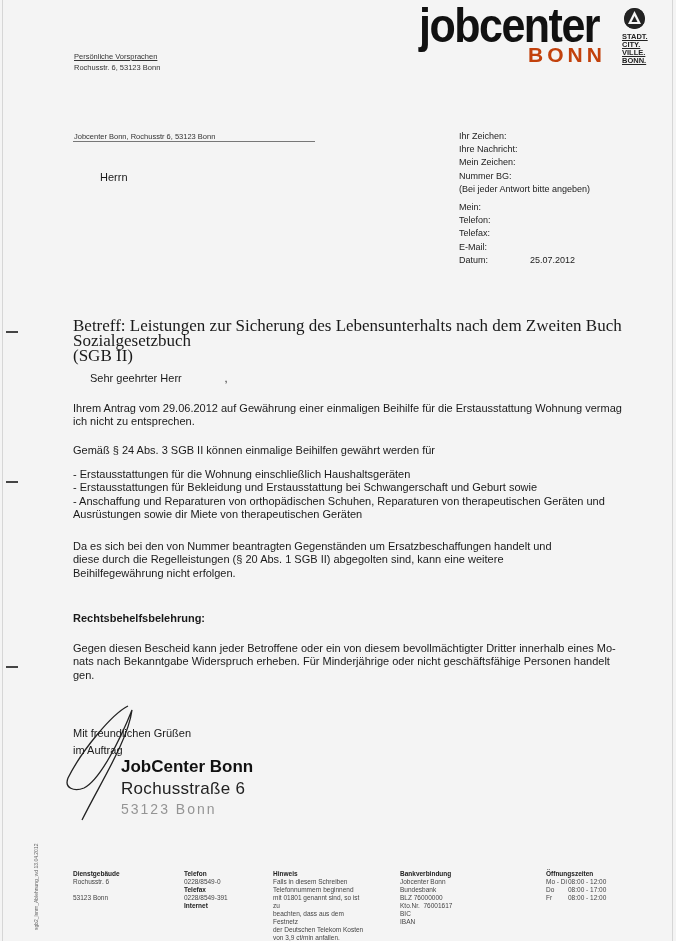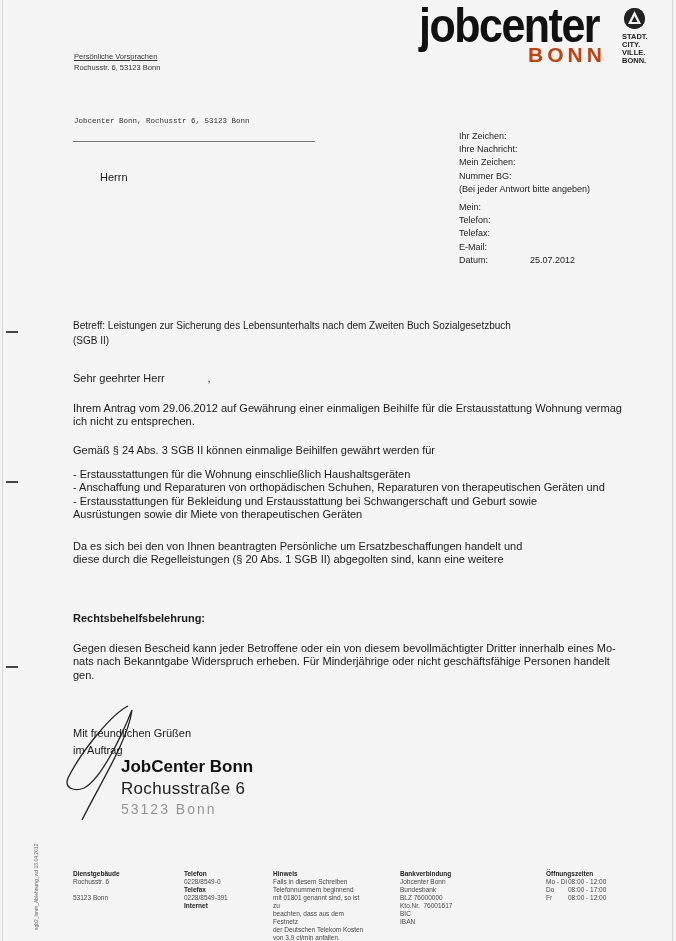--- a/index.html
+++ b/index.html
@@ -11,39 +11,39 @@
     }
     .page-edge { position: absolute; left: 2px; top: 0; bottom: 0; width: 1px; background: #d6d6d6; }
     .page-edge-r { position: absolute; right: 3px; top: 0; bottom: 0; width: 1px; background: #d6d6d6; }
     .abs { position: absolute; }
 
     
     .logo-word { left: 419px; top: 2px; font-size: 43px; font-weight: bold; letter-spacing: -1.5px; color: #111; line-height: 1; transform: scaleY(1.1); transform-origin: top left; }
     .logo-city { left: 528px; top: 43px; font-size: 21px; letter-spacing: 4px; color: #c2410c; font-weight: bold; }
     .logo-emblem { left: 624px; top: 8px; width: 21px; height: 21px; border-radius: 50%; background: #222; }
     .logo-emblem svg { display:block; }
-    .logo-stadt { left: 622px; top: 33px; font-size: 7.5px; line-height: 8px; color: #222; font-weight: bold; }
+    .logo-stadt { left: 622px; top: 33px; font-size: 7.5px; line-height: 8px; color: #222; font-weight: bold; text-decoration: underline; }
 
     .small { font-size: 7.5px; color: #333; }
     .visits-head { left: 74px; top: 52px; text-decoration: underline; }
     .visits-addr { left: 74px; top: 63px; }
 
-    .sender-line { left: 74px; top: 117px; font-size: 7.5px; color: #333; font-family: Liberation Mono, monospace; }
+    .sender-line { left: 74px; top: 132px; font-size: 7.5px; color: #333; }
     .sender-rule { left: 73px; top: 141px; width: 242px; height: 1px; background: #777; }
     .herrn { left: 73px; top: 171px; font-size: 11px; padding-left: 27px; }
 
     .ref-block { left: 459px; top: 130px; font-size: 9px; line-height: 13.2px; color: #222; }
     .ref-block .gap { height: 5px; }
     .date-val { position: absolute; left: 71px; }
 
     .margin-mark { left: 6px; width: 12px; height: 1.5px; background: #444; }
 
     .body-text { left: 73px; font-size: 11px; line-height: 13.4px; color: #1a1a1a; }
-    .subject { top: 318px; font-size: 10px; line-height: 15px; width: 600px; }
-    .salutation { top: 372px; }
+    .subject { top: 318px; font-size: 17px; line-height: 15px; width: 600px; font-family: Liberation Serif, serif; }
+    .salutation { top: 372px; margin-left: 17px; }
     .p1 { top: 402px; width: 600px; }
     .p2 { top: 444px; }
     .list { top: 468px; width: 600px; }
     .p3 { top: 540px; width: 500px; }
     .rb-head { top: 612px; font-weight: bold; }
     .rb-text { top: 642px; width: 590px; }
 
     .closing { left: 73px; top: 725px; font-size: 11px; line-height: 17px; }
     .stamp { left: 121px; top: 757px; }
     .stamp-name { font-size: 17px; font-weight: bold; color: #111; }
@@ -119,27 +119,28 @@
 </div>
 <div class="abs body-text salutation" style="white-space:pre">Sehr geehrter Herr              ,</div>
 
 <div class="abs body-text p1">
   <div>Ihrem Antrag vom 29.06.2012 auf Gewährung einer einmaligen Beihilfe für die Erstausstattung Wohnung vermag</div>
   <div>ich nicht zu entsprechen.</div>
 </div>
 <div class="abs body-text p2">Gemäß § 24 Abs. 3 SGB II können einmalige Beihilfen gewährt werden für</div>
 <div class="abs body-text list">
   <div>- Erstausstattungen für die Wohnung einschließlich Haushaltsgeräten</div>
+  <div>- Erstausstattungen für Bekleidung und Erstausstattung bei Schwangerschaft und Geburt sowie</div>
   <div>- Anschaffung und Reparaturen von orthopädischen Schuhen, Reparaturen von therapeutischen Geräten und</div>
-  <div>- Erstausstattungen für Bekleidung und Erstausstattung bei Schwangerschaft und Geburt sowie</div>
   <div>Ausrüstungen sowie dir Miete von therapeutischen Geräten</div>
 </div>
 <div class="abs body-text p3">
-  <div>Da es sich bei den von Ihnen beantragten Persönliche um Ersatzbeschaffungen handelt und</div>
+  <div>Da es sich bei den von Nummer beantragten Gegenständen um Ersatzbeschaffungen handelt und</div>
   <div>diese durch die Regelleistungen (§ 20 Abs. 1 SGB II) abgegolten sind, kann eine weitere</div>
+  <div>Beihilfegewährung nicht erfolgen.</div>
 </div>
 <div class="abs body-text rb-head">Rechtsbehelfsbelehrung:</div>
 <div class="abs body-text rb-text">
   <div>Gegen diesen Bescheid kann jeder Betroffene oder ein von diesem bevollmächtigter Dritter innerhalb eines Mo-</div>
   <div>nats nach Bekanntgabe Widerspruch erheben. Für Minderjährige oder nicht geschäftsfähige Personen handelt</div>
   <div>gen.</div>
 </div>
 
 <div class="abs closing">
   <div>Mit freundlichen Grüßen</div>

